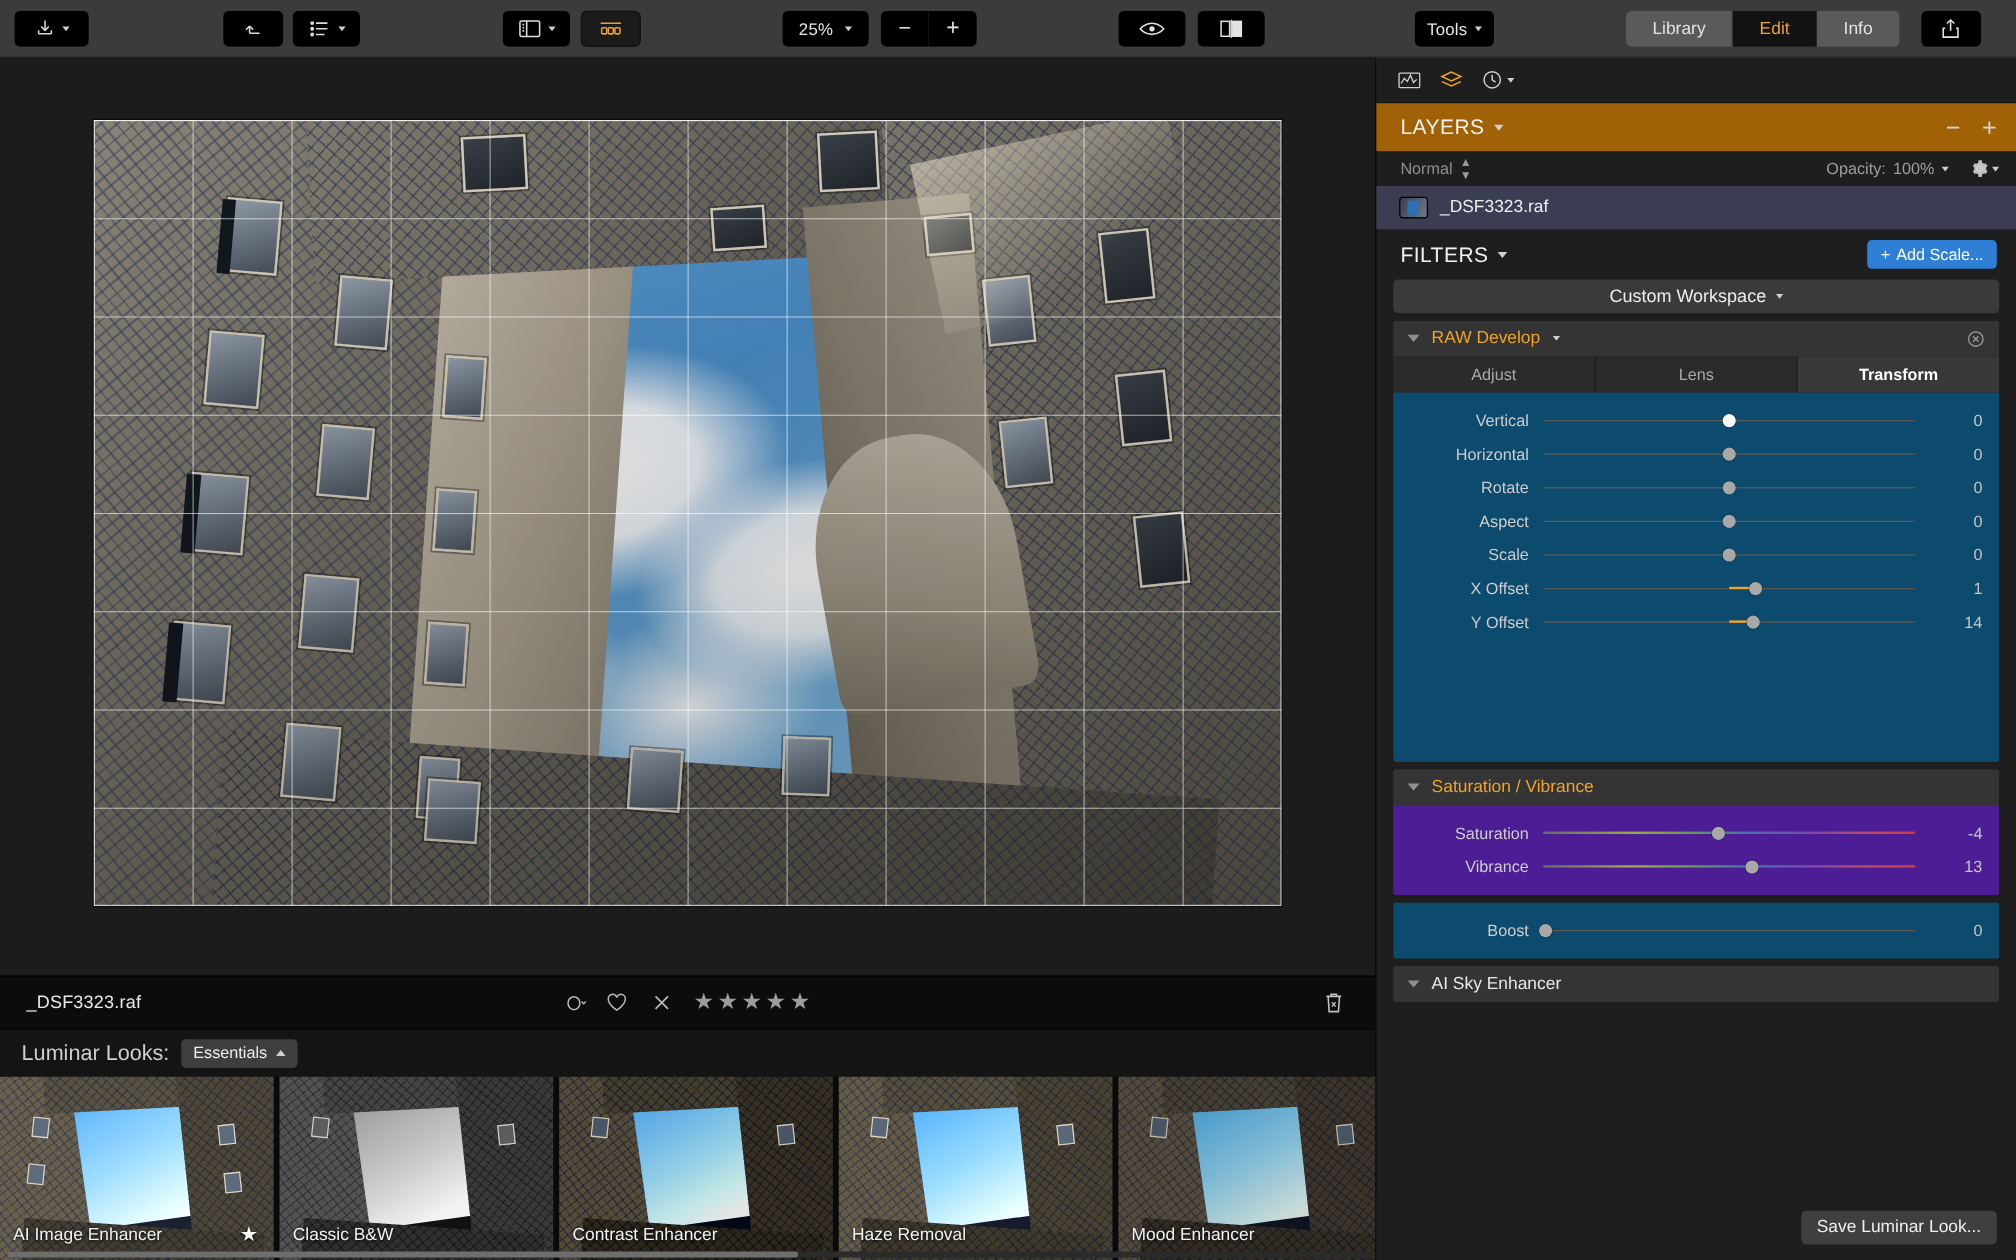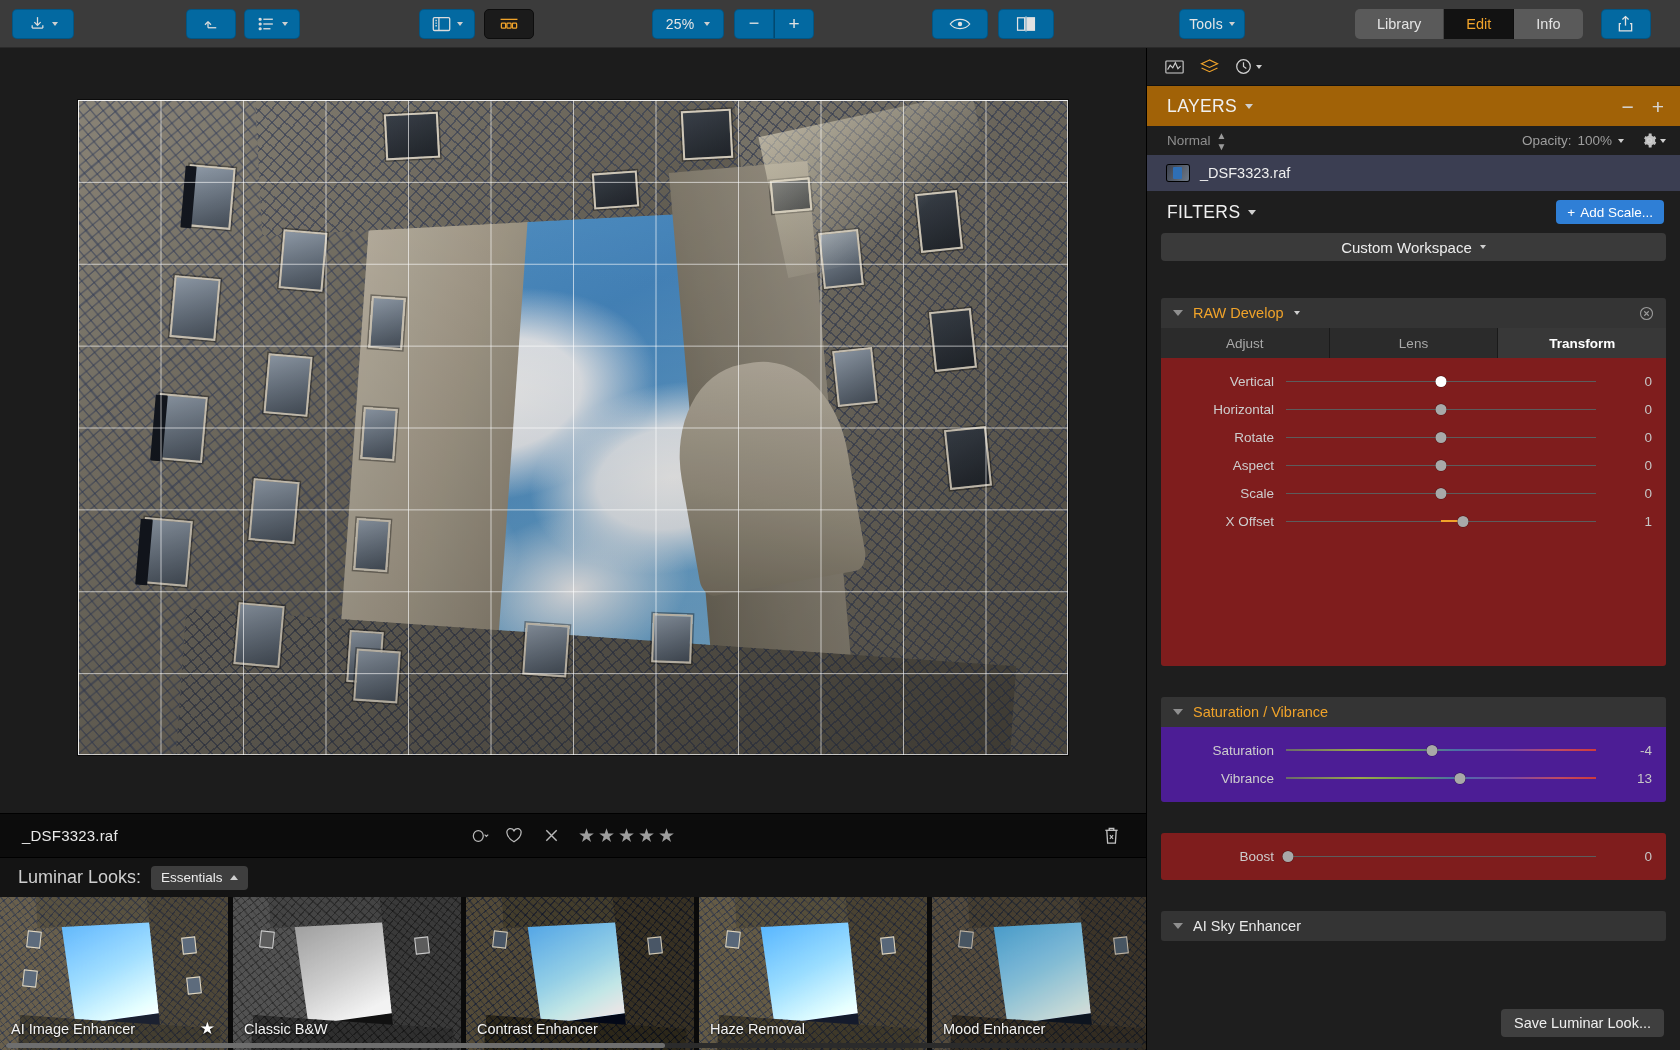--- a/index.html
+++ b/index.html
@@ -15,21 +15,21 @@
   
   .toolbar {
     height:48px; min-height:48px;
     background:#3b3b3b;
     border-bottom:1px solid #2a2a2a;
     display:flex; align-items:center;
     position:relative;
   }
   .tb-group { display:flex; align-items:center; }
   .tb-btn {
-    height:30px; background:#0369a1; border-radius:5px;
+    height:30px; background:#000000; border-radius:5px;
     display:flex; align-items:center; justify-content:center;
     gap:6px; color:#e2e2e2; cursor:default;
     border:1px solid rgba(0,0,0,0.18);
   }
   .tb-btn.dark { background:#1b1b1b; border:1px solid #0d0d0d; }
   .tb-seg { display:flex; }
   .tb-seg .tb-btn { border-radius:0; }
   .tb-seg .tb-btn:first-child { border-radius:5px 0 0 5px; }
   .tb-seg .tb-btn:last-child { border-radius:0 5px 5px 0; border-left:1px solid rgba(0,0,0,0.3); }
   .caret { width:0;height:0;border-left:4px solid transparent;border-right:4px solid transparent;border-top:5px solid #cfcfcf; }
@@ -265,40 +265,40 @@
     padding:0 11px; border-radius:4px; display:flex; align-items:center; gap:5px;
   }
   .workspace {
     margin:0 14px 6px 14px; height:28px; background:#3a3a3a; border-radius:4px;
     display:flex; align-items:center; justify-content:center; gap:8px;
     font-size:15px; color:#ededed;
   }
 
   .filters-scroll { flex:1; min-height:0; overflow:hidden; padding:0 14px; position:relative; }
 
-  .filter-block { margin-bottom:6px; background:#232323; border-radius:3px; overflow:hidden;margin-top:31px; }
+  .filter-block { margin-bottom:6px; background:#232323; border-radius:3px; overflow:hidden; }
   .filter-head {
     height:30px; display:flex; align-items:center; gap:10px; padding:0 12px;
     background:#343434;
   }
   .tri { width:0;height:0;border-left:5px solid transparent;border-right:5px solid transparent;border-top:6px solid #8f8f8f; }
   .fh-title { font-size:14.5px; }
   .fh-title.amber { color:#f0a32a; }
   .fh-title.white { color:#e8e8e8; }
   .close-x { margin-left:auto; color:#9a9a9a; }
 
   .tabs3 { display:flex; height:30px; background:#242424; }
   .tabs3 .t3 {
     flex:1; display:flex; align-items:center; justify-content:center;
     font-size:13.5px; color:#a9a9a9; border-right:1px solid #1a1a1a; background:#2b2b2b;
   }
   .tabs3 .t3:last-child { border-right:none; }
   .tabs3 .t3.active { background:#383838; color:#fff; font-weight:bold; }
 
-  .sliders { padding:9px 0 10px 0; background:#7f1d1d; }
+  .sliders { padding:9px 0 10px 0; background:#0c4a6e; }
   .srow { display:flex; align-items:center; height:28px; padding:0 14px 0 0; }
   .slabel { width:125px; text-align:right; font-size:13.5px; color:#cdcdcd; padding-right:12px; }
   .strack { flex:1; position:relative; height:18px; display:flex; align-items:center; }
   .strack .line { position:absolute; left:0; right:0; height:1px; background:#5c5c5c; }
   .strack .fill { position:absolute; height:1.5px; background:#f0a32a; }
   .strack .fill.rainbow {
     background:linear-gradient(90deg,#6a6a6a 0%,#9aa84a 24%,#6f9a52 38%,#4a6fa8 55%,#7a4aa8 72%,#c04a62 88%,#cf3b3b 100%);
     height:1.5px; left:0; right:0;
   }
   .knob {
@@ -768,20 +768,29 @@
             <div class="srow">
               <span class="slabel">X Offset</span>
               <span class="strack">
                 <i class="line"></i>
                   <i class="fill" style="left:50%;width:7%;"></i>
                   <i class="knob" style="left:57%;"></i>
               </span>
               <span class="sval">1</span>
             </div>
 
+            <div class="srow">
+              <span class="slabel">Y Offset</span>
+              <span class="strack">
+                <i class="line"></i>
+                  <i class="fill" style="left:50%;width:6.5%;"></i>
+                  <i class="knob" style="left:56.5%;"></i>
+              </span>
+              <span class="sval">14</span>
+            </div>
 
           </div>
         </div>
 
         <div class="filter-block">
           <div class="filter-head">
             <span class="tri"></span>
             <span class="fh-title amber">Saturation / Vibrance</span>
           </div>
           <div class="sliders sat-block">

